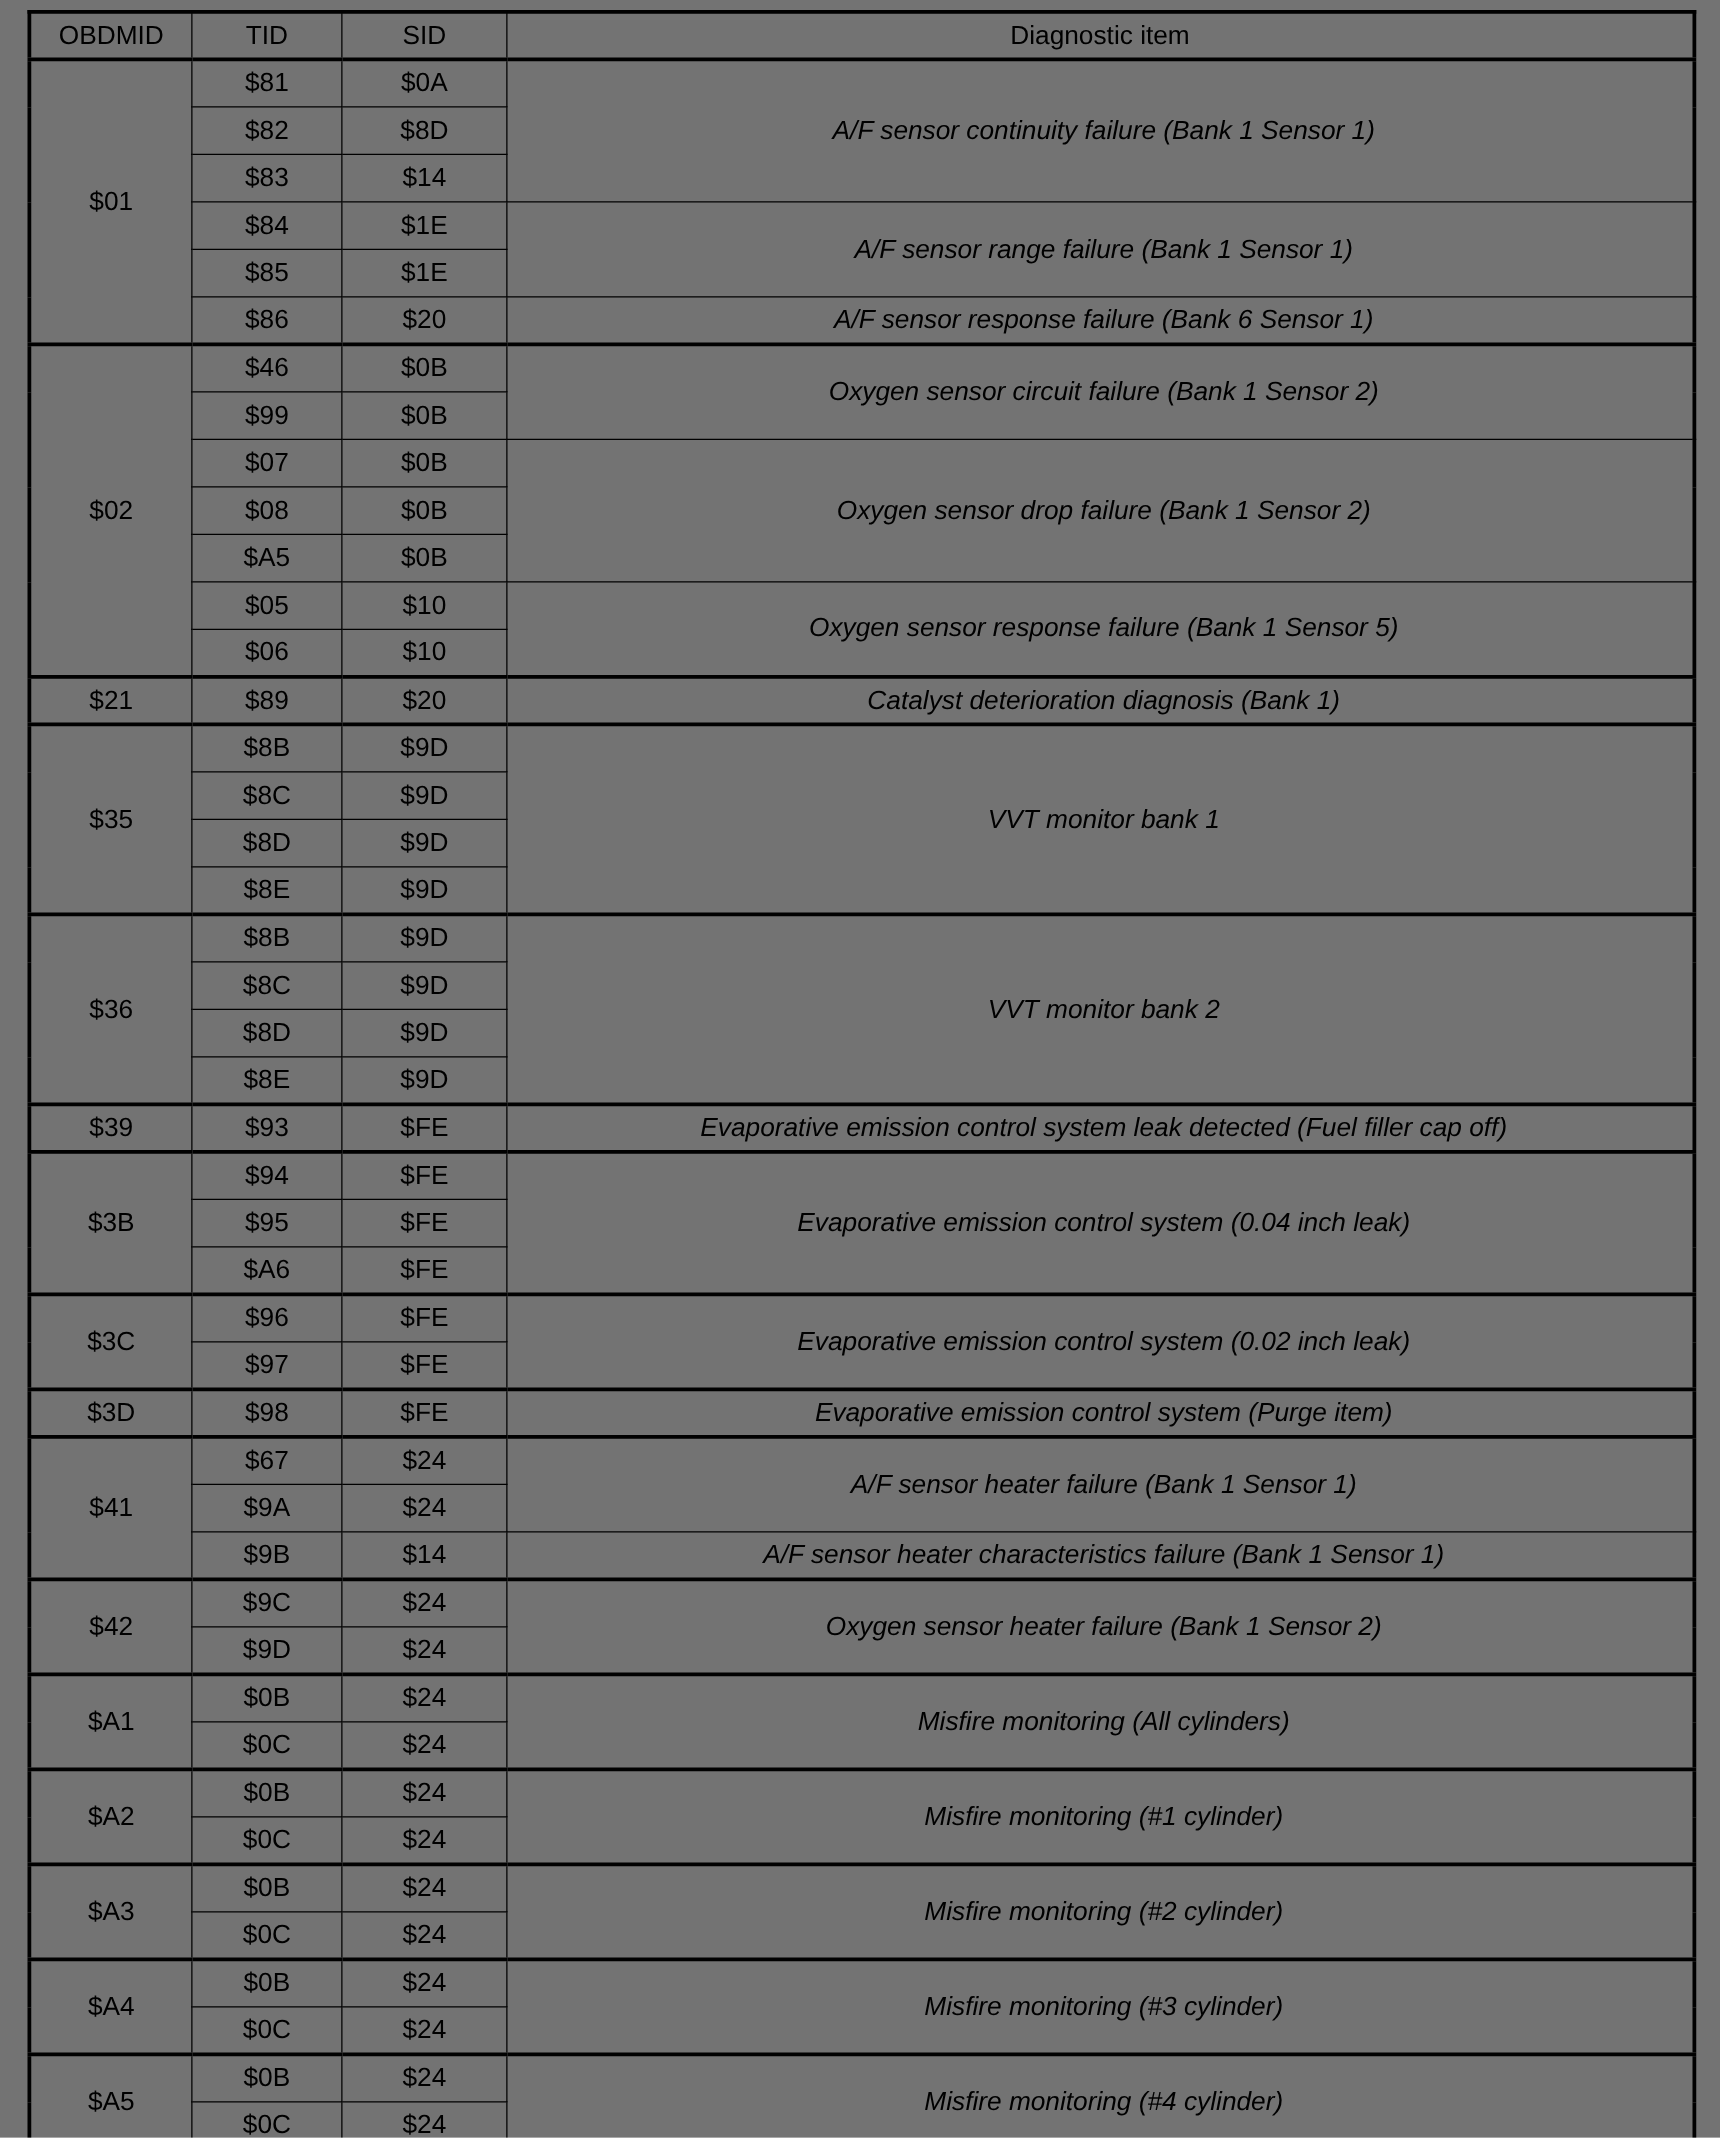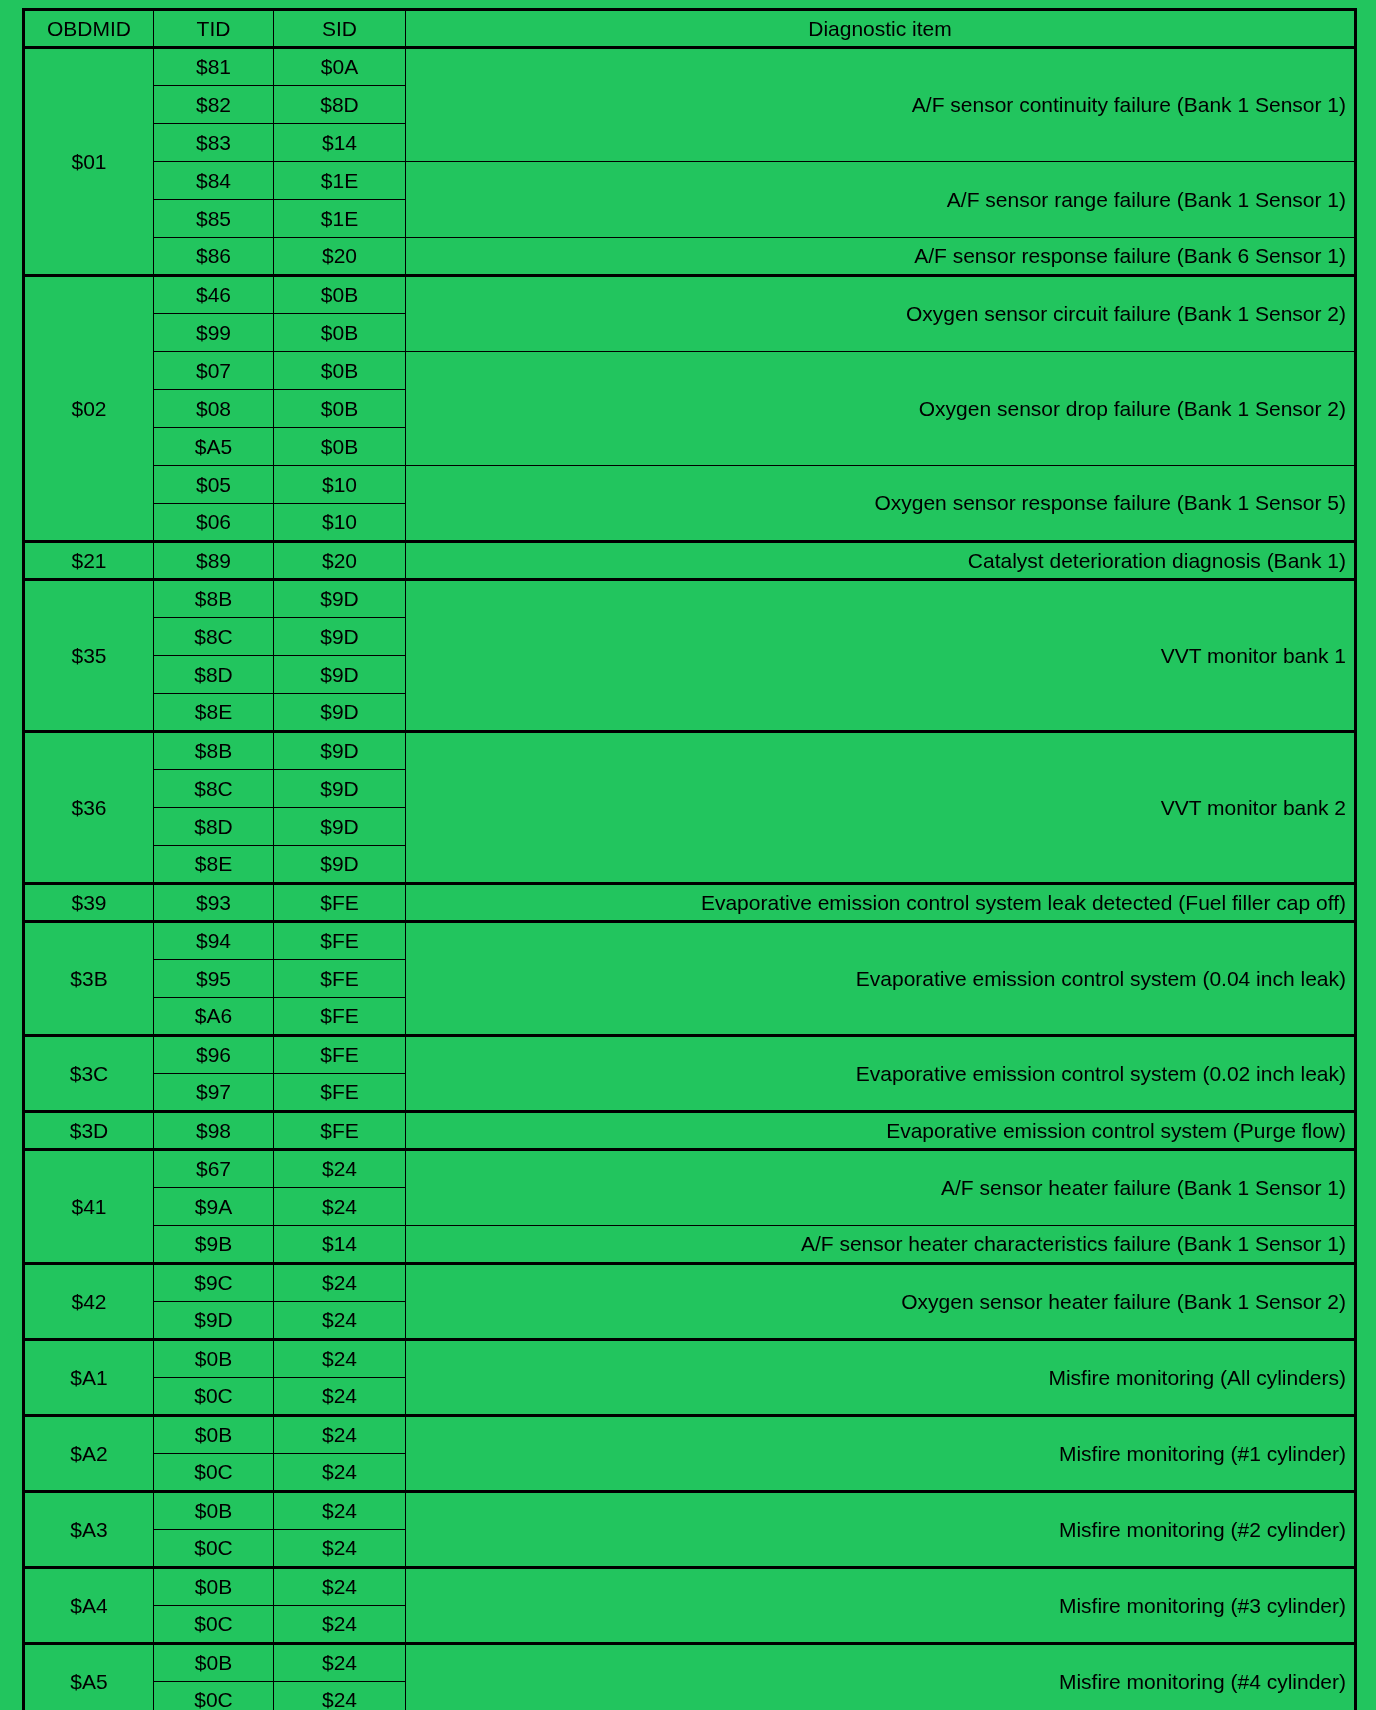--- a/index.html
+++ b/index.html
@@ -7,21 +7,21 @@
     padding: 0;
     background: #ffffff;
     font-family: "Liberation Sans", sans-serif;
     color: #000000;
   }
   .page {
     width: 1376px;
     height: 1710px;
     box-sizing: border-box;
     padding: 8px 22px 8px 22px;
-    background: #22c55e;
+    background: #737373;
   }
   table.diag {
     border-collapse: collapse;
     table-layout: fixed;
     width: 1332px;
     border: 3px solid #000;
     font-size: 21px;
   }
   table.diag col.c-obdmid { width: 130px; }
   table.diag col.c-tid    { width: 120px; }
@@ -40,23 +40,24 @@
   table.diag td {
     border: 1.5px solid #000;
     text-align: center;
     vertical-align: middle;
     padding: 0;
     overflow: hidden;
   }
   table.diag tr { height: 38px; }
 
   table.diag td.diag-cell {
-    text-align: right;
+    text-align: center;
     padding-left: 14px;
     padding-right: 8px;
+    font-style: italic;
   }
   
   table.diag tr.group-start td { border-top: 3px solid #000; }
 </style>
 </head>
 <body>
 
 <div class="page">
   <table class="diag">
     <colgroup>
@@ -203,21 +204,21 @@
           <td rowspan="2" class="diag-cell">Evaporative emission control system (0.02 inch leak)</td>
         </tr>
         <tr>
           <td class="tid-cell">$97</td>
           <td class="sid-cell">$FE</td>
         </tr>
         <tr class="group-start">
           <td rowspan="1" class="obdmid-cell">$3D</td>
           <td class="tid-cell">$98</td>
           <td class="sid-cell">$FE</td>
-          <td rowspan="1" class="diag-cell">Evaporative emission control system (Purge flow)</td>
+          <td rowspan="1" class="diag-cell">Evaporative emission control system (Purge item)</td>
         </tr>
         <tr class="group-start">
           <td rowspan="3" class="obdmid-cell">$41</td>
           <td class="tid-cell">$67</td>
           <td class="sid-cell">$24</td>
           <td rowspan="2" class="diag-cell">A/F sensor heater failure (Bank 1 Sensor 1)</td>
         </tr>
         <tr>
           <td class="tid-cell">$9A</td>
           <td class="sid-cell">$24</td>

